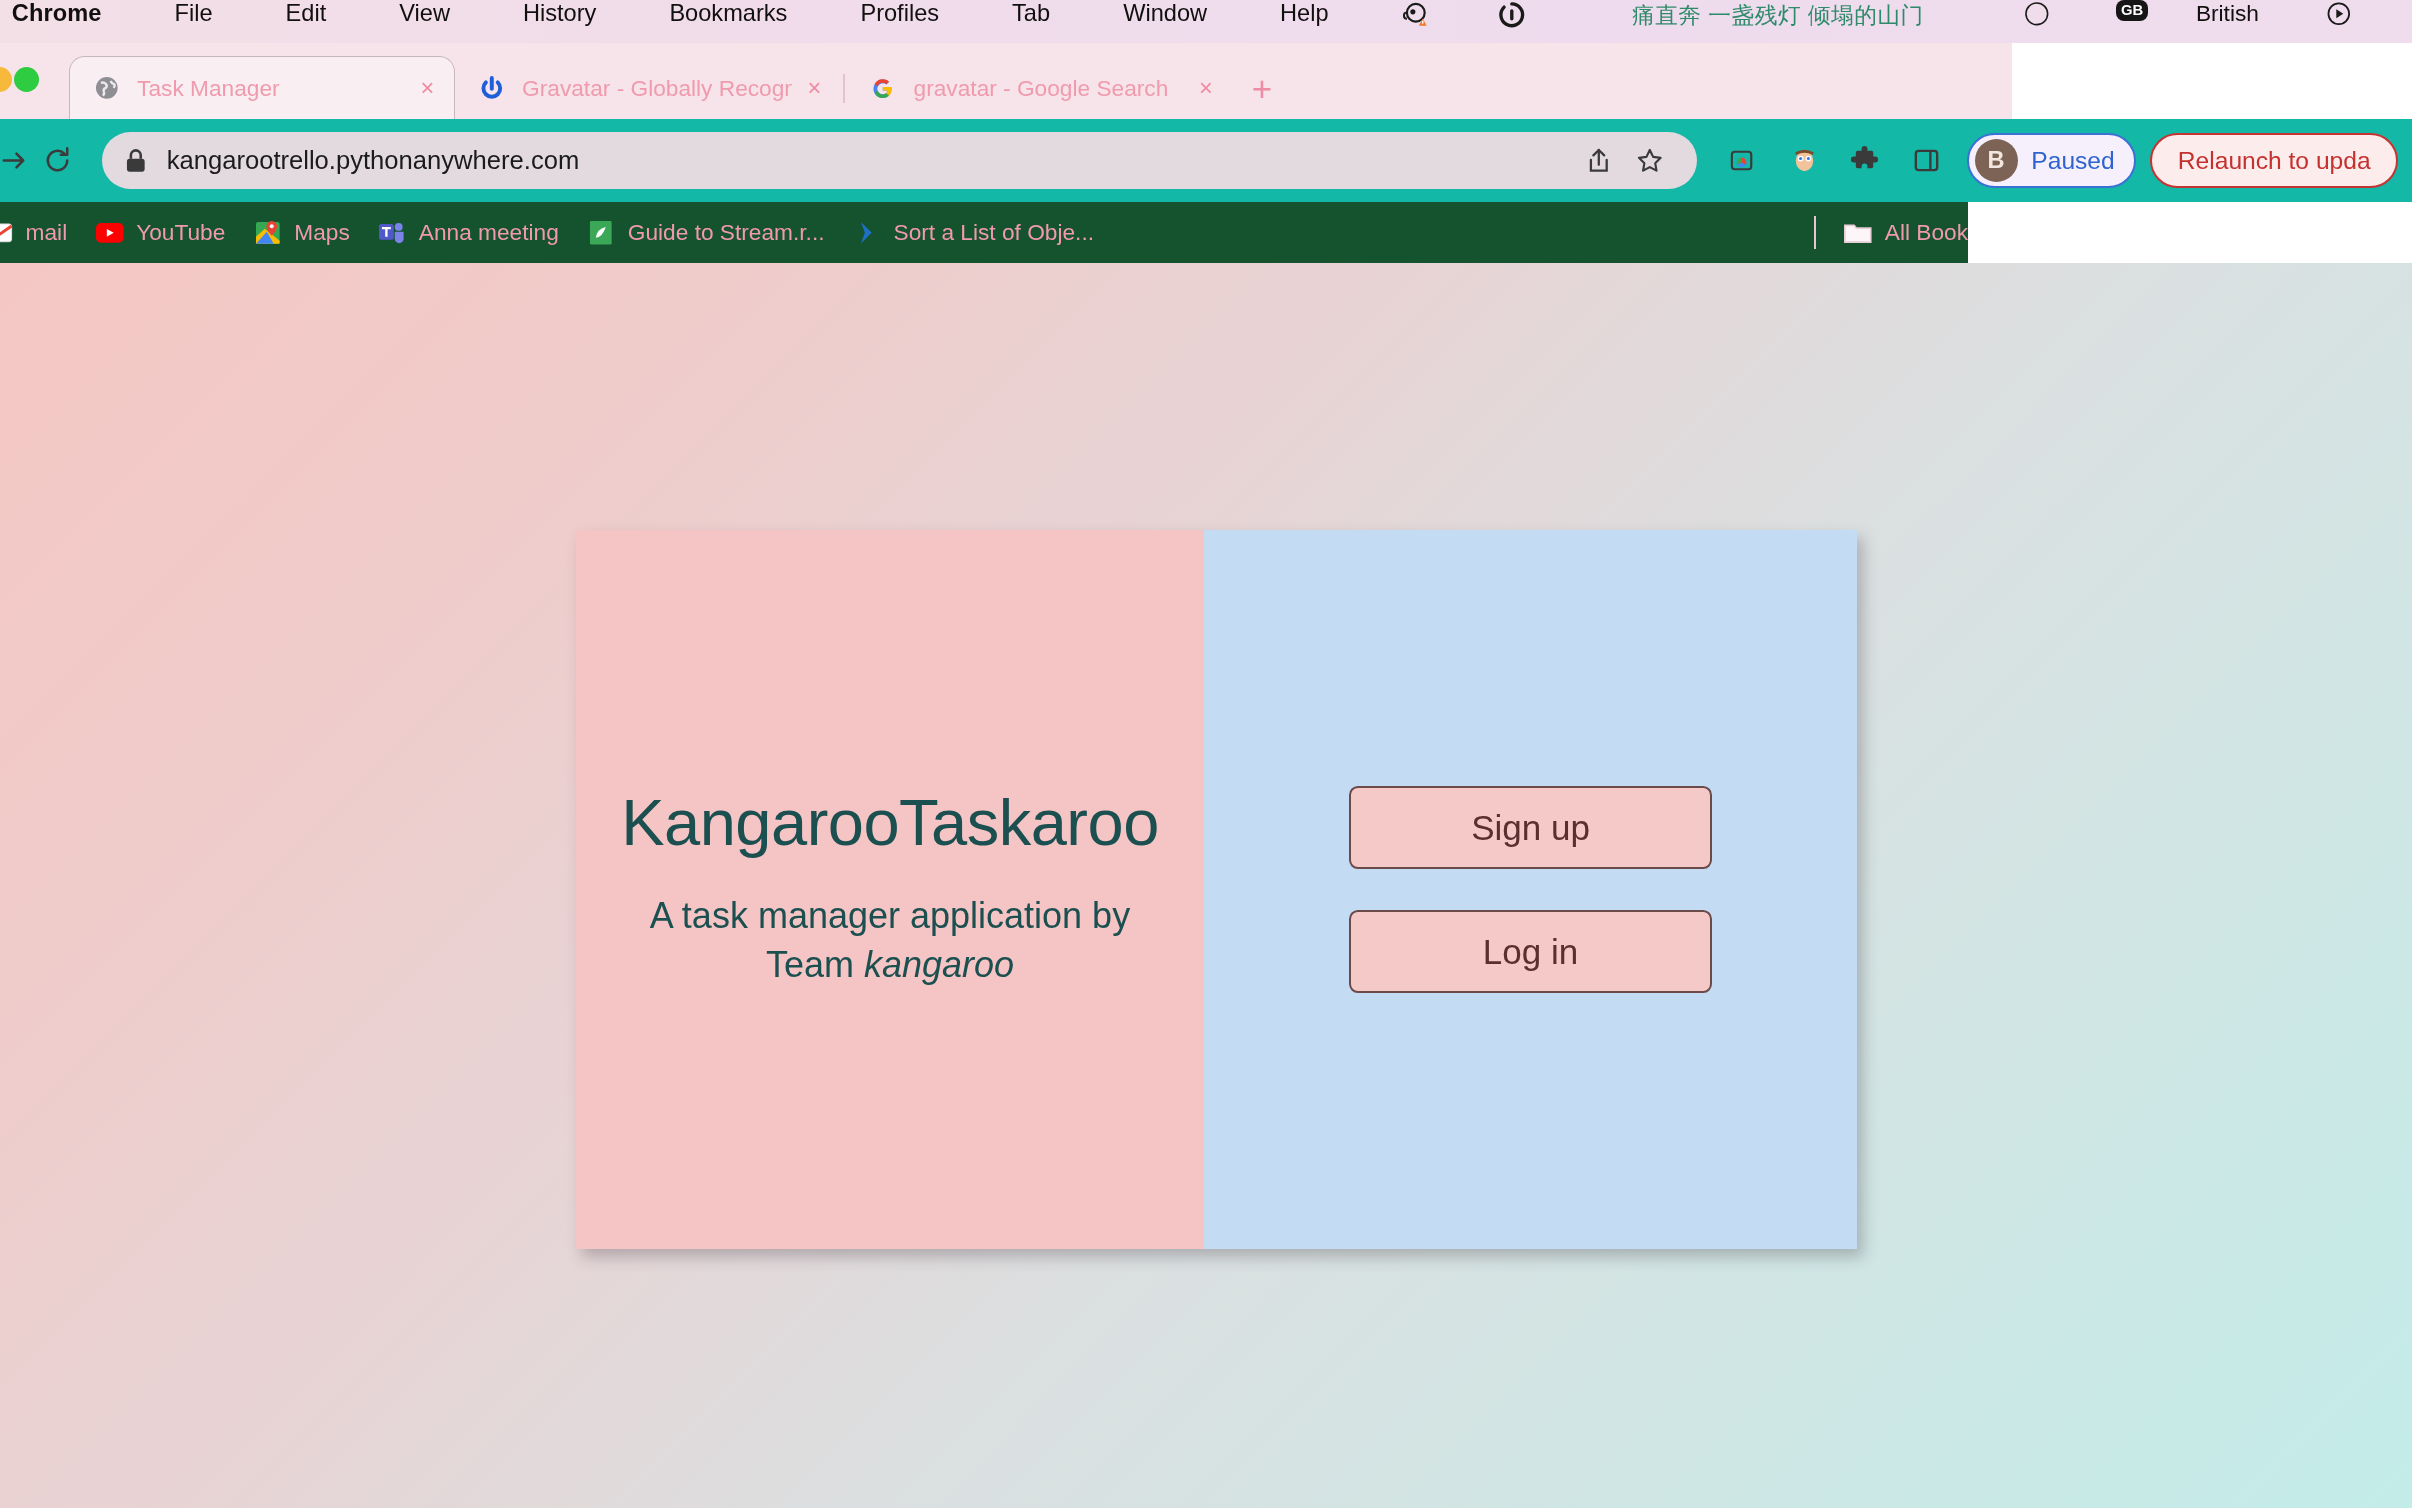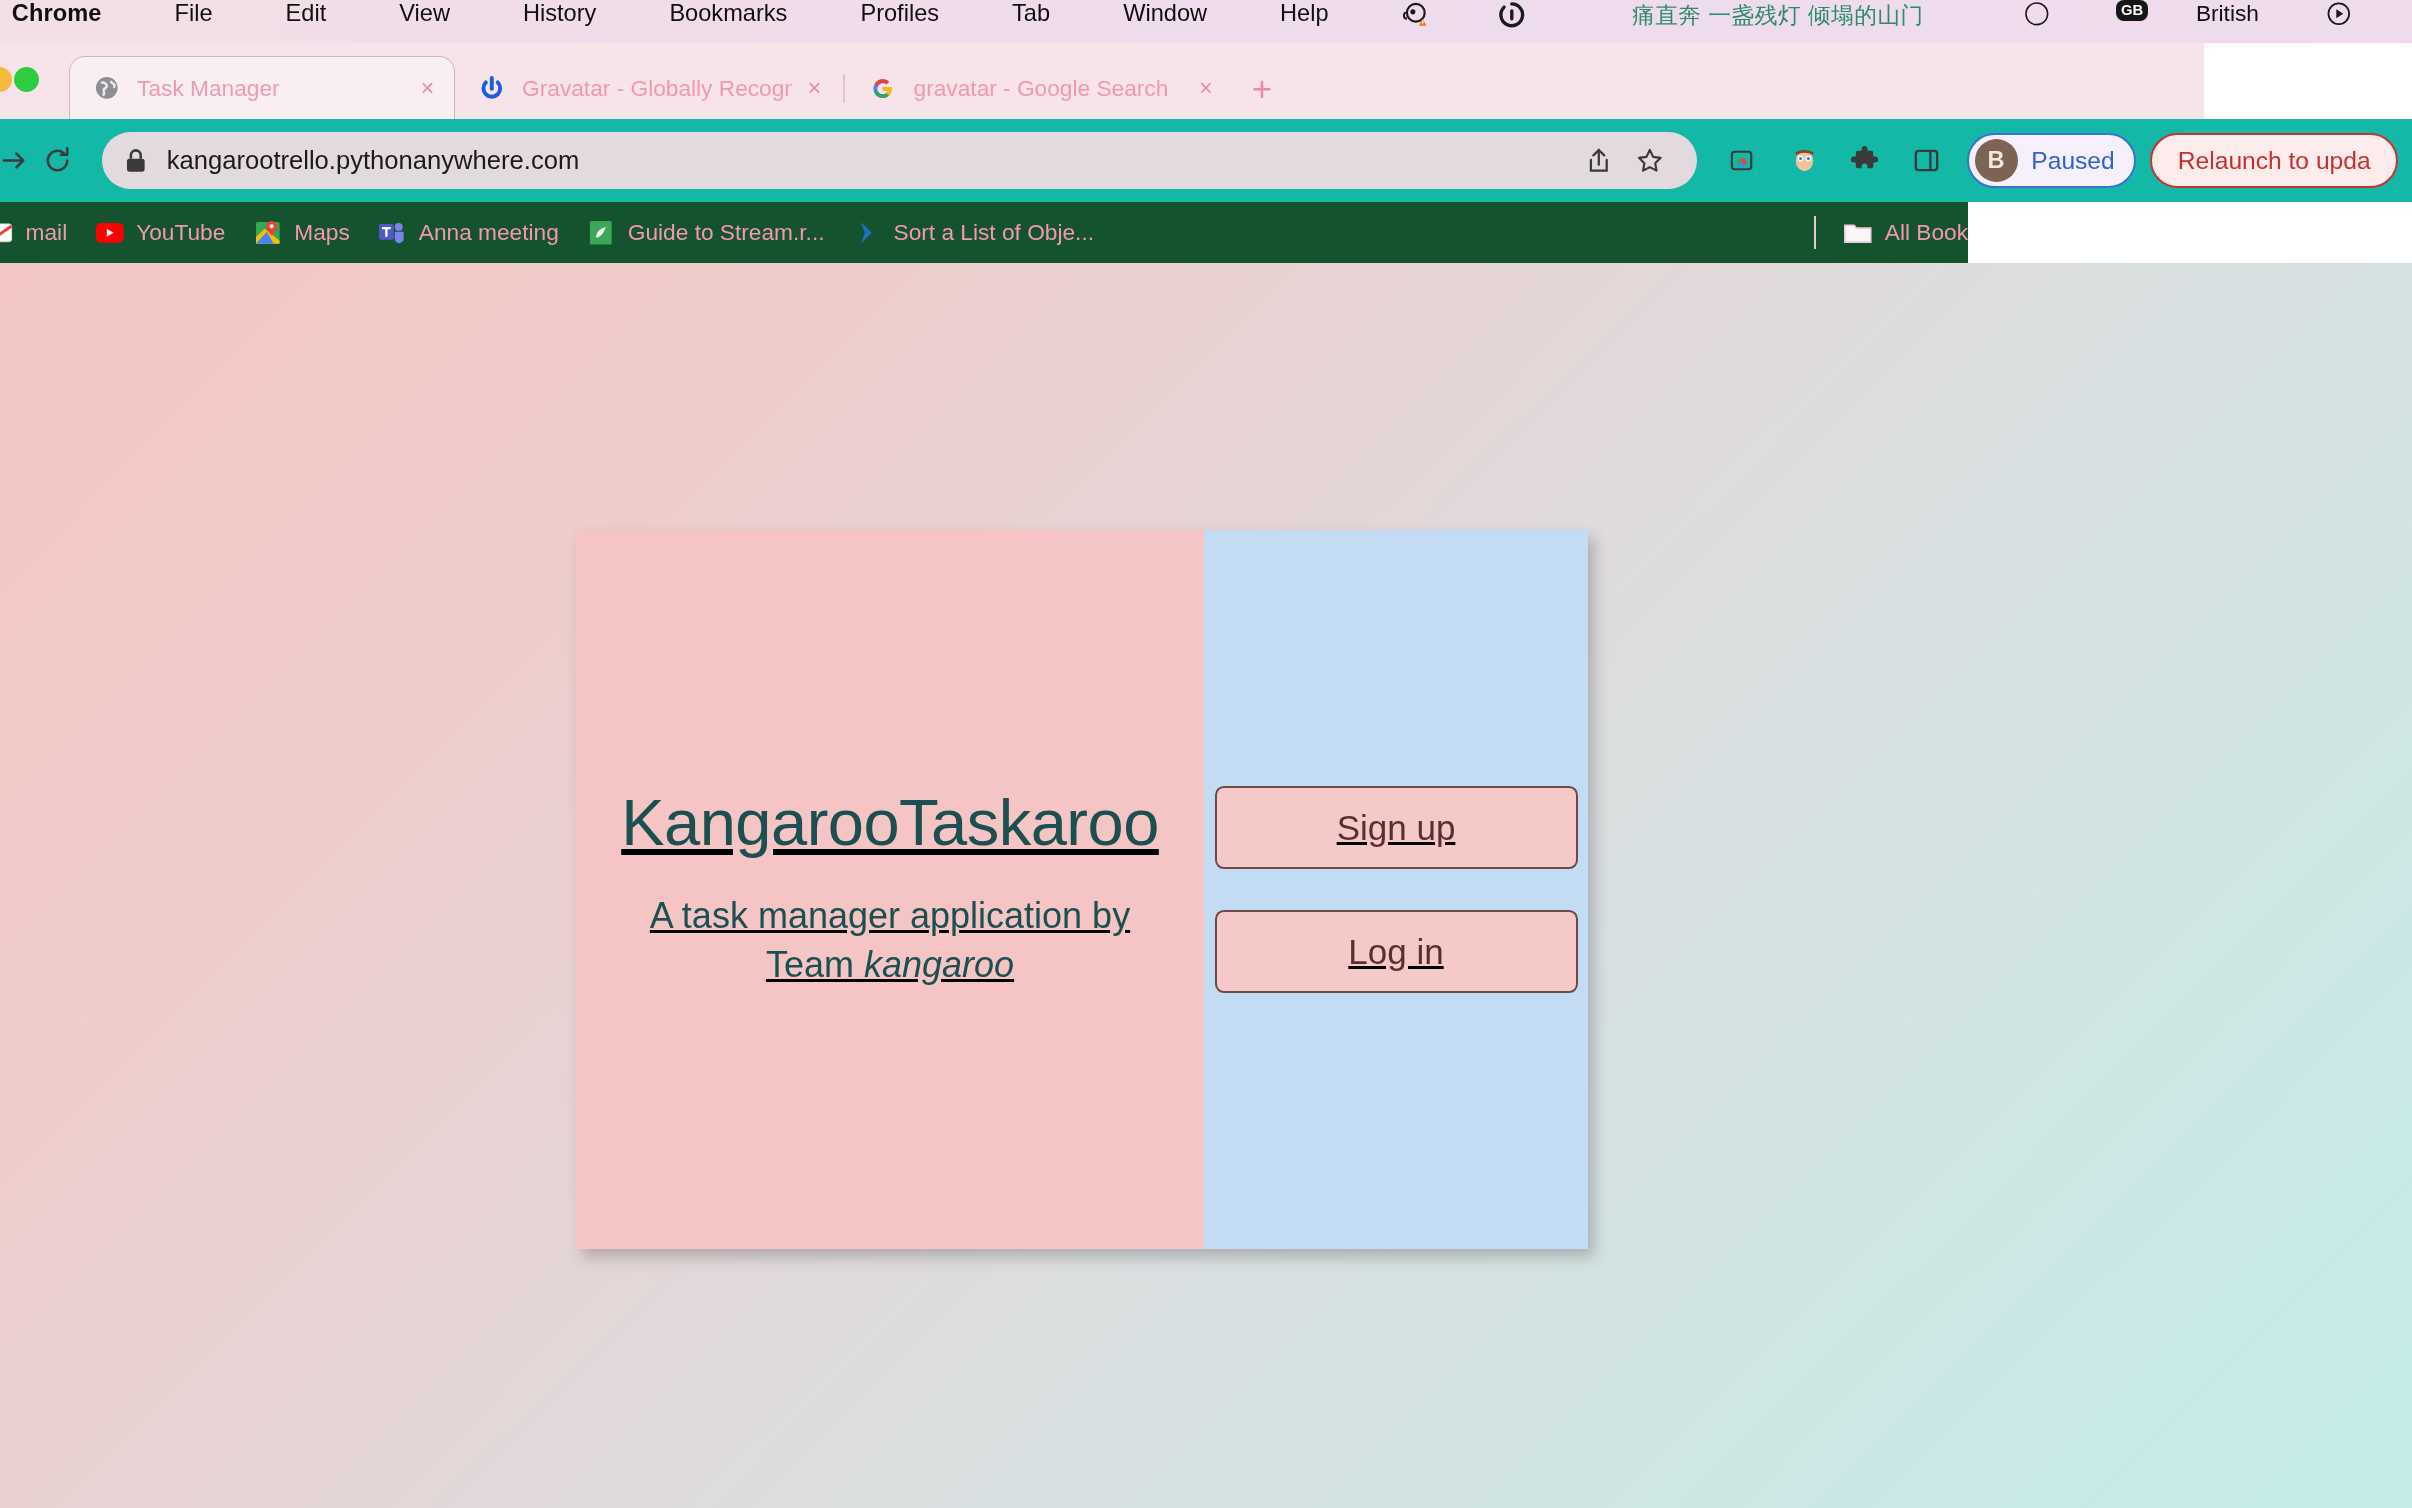--- a/index.html
+++ b/index.html
@@ -68,21 +68,21 @@
     font-size: 22.7px;
     white-space: nowrap;
     color: #12100f;
     margin-right: 0;
   }
 
   
   .tabstrip {
     position: absolute;
     top: 43px; left: 0;
-    width: 2204px;
+    width: 2012px;
     height: 76px;
     background: #f7e3ea;
     display: flex;
     align-items: flex-end;
     z-index: 40;
   }
   .traffic {
     width: 69px;
     height: 76px;
     display: flex;
@@ -313,25 +313,24 @@
         #cfe6e4 78%,
         #c3ece9 100%);
     overflow: hidden;
     z-index: 10;
   }
 
   .card {
     position: absolute;
     left: 576px;
     top: 267px;
-    width: 1012px;
+    width: 1281px;
     height: 719px;
     display: flex;
     box-shadow: 5.9px 7.9px 13.8px rgba(70, 60, 70, 0.30);
-    text-decoration: underline;
   }
   .card-left {
     width: 628px;
     background: #f5c4c4;
     display: flex;
     flex-direction: column;
     align-items: center;
     justify-content: center;
     padding: 0 29.6px;
   }

